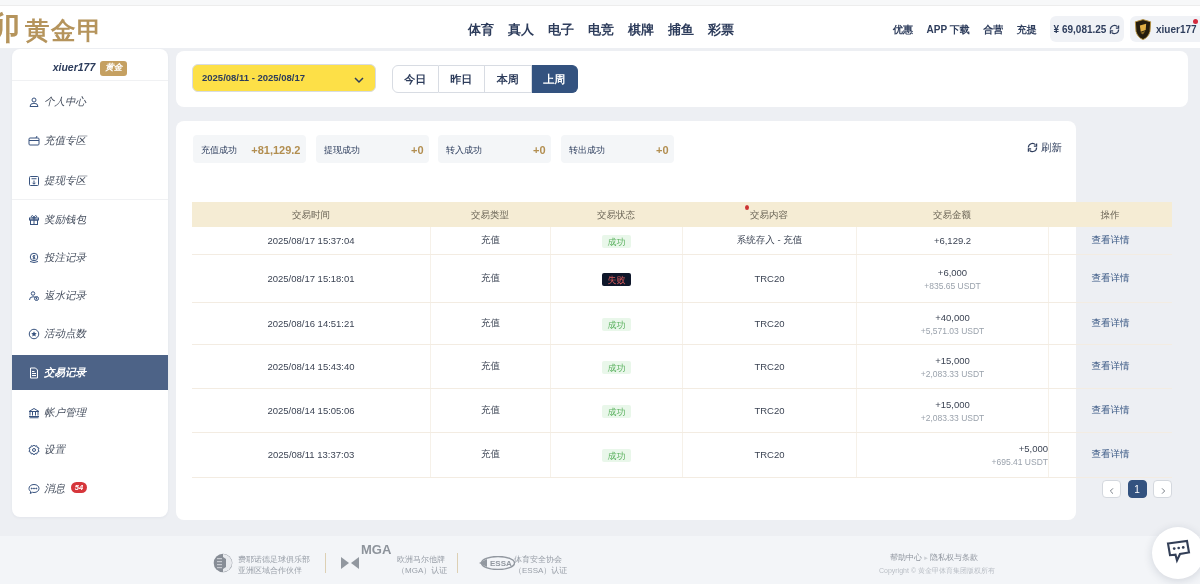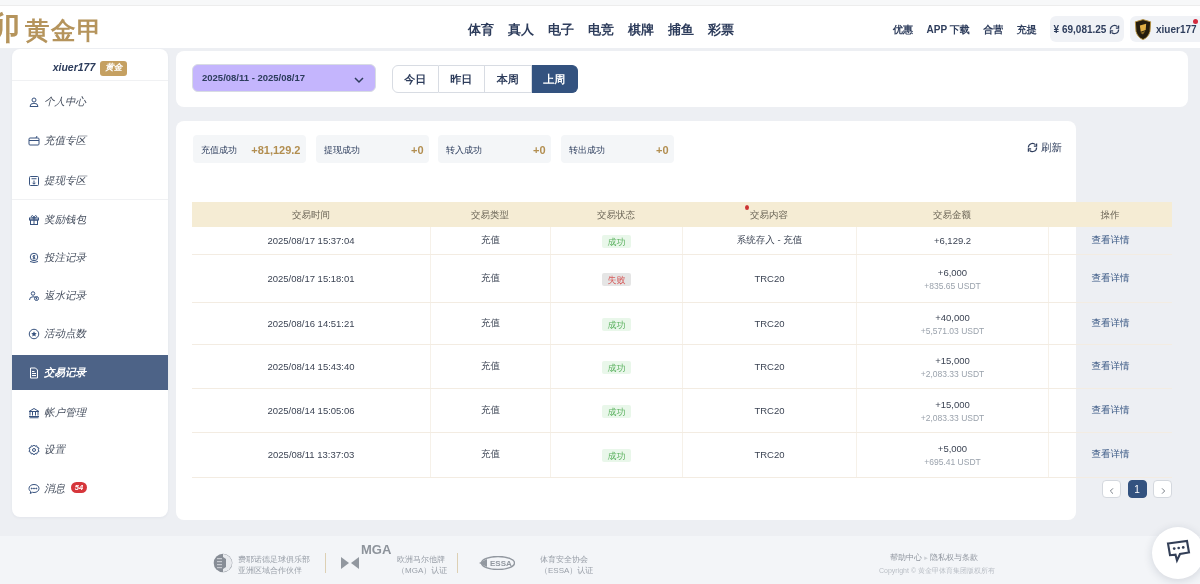--- a/index.html
+++ b/index.html
@@ -29,21 +29,21 @@
 .mi { position:absolute; left:0; width:156px; height:36px; }
 .mi svg { position:absolute; left:16px; top:12px; }
 .mi span { position:absolute; left:32px; top:11px; font-size:10.5px; color:#454e5e; }
 .mi.sel { background:#4d6387; height:35px; }
 .mi.sel span { color:#fff; font-weight:bold; }
 #sidediv2 { position:absolute; left:0; top:150px; width:156px; height:1px; background:#f0f1f3; }
 #msgbadge { position:absolute; left:27px; top:0px; width:16px; height:11px; background:#d6363b; border-radius:6px; color:#fff; font-size:7.5px; font-weight:bold; text-align:center; line-height:11px; }
 
 
 #toolbar { position:absolute; left:176px; top:51px; width:1012px; height:56px; background:#fff; border-radius:8px; }
-#datebox { position:absolute; left:16px; top:13px; width:184px; height:28px; border:1px solid #d8dce3; border-radius:6px; background:#c4b5fd; }
+#datebox { position:absolute; left:16px; top:13px; width:184px; height:28px; border:1px solid #d8dce3; border-radius:6px; background:#fde047; }
 #datebox span { position:absolute; left:9px; top:7px; font-size:9.5px; font-weight:bold; color:#2c3c5c; }
 #btngrp { position:absolute; left:216px; top:14px; height:28px; display:flex; }
 .tbtn { width:46.5px; height:28px; border:1px solid #d8dce3; border-left:none; background:#fff; font-size:11px; font-weight:bold; color:#2e3d5c; text-align:center; line-height:26px; }
 .tbtn:first-child { border-left:1px solid #d8dce3; border-radius:6px 0 0 6px; }
 .tbtn:last-child { border-radius:0 6px 6px 0; }
 .tbtn.on { background:#33527f; border-color:#33527f; color:#fff; }
 
 
 #main { position:absolute; left:176px; top:121px; width:900px; height:399px; background:#fff; border-radius:8px; }
 .stat { position:absolute; top:14px; width:112.5px; height:28px; background:#f4f6f8; border-radius:4px; }
@@ -56,21 +56,21 @@
 #tbl { position:absolute; left:16px; top:61px; width:980px;margin-top:20px; }
 #thead { position:relative; height:25px; background:#f5ecd4; }
 .th { position:absolute; top:0; height:25px; line-height:25px; text-align:center; font-size:9.5px; color:#6b6557; }
 .row { position:relative; border-bottom:1px solid #f3ece2; }
 .cell { position:absolute; top:0; height:100%; display:flex; flex-direction:column; align-items:center; justify-content:center; border-left:1px solid #f6f1e9; }
 .cell.c0 { border-left:none; }
 .cell div { font-size:9.5px; color:#3c4454; }
 .cell .sub { font-size:8.5px; color:#9aa2ac; margin-top:3px; }
 .badge { display:inline-block; padding:1.5px 5.5px; font-size:9px; line-height:10px; border-radius:2px; position:relative; top:1px; }
 .badge.ok { background:#e9f7ea; color:#5cb260; }
-.badge.fail { background:#e5e5e5; color:#d65b5b; }
+.badge.fail { background:#0f172a; color:#d65b5b; }
 .detail { font-size:9.5px; color:#3a5884; }
 #curdot { position:absolute; left:553px; top:3px; width:4px; height:5px; background:#c33; border-radius:50%; }
 
 
 .pg { position:absolute; top:359px; width:19px; height:18px; border:1px solid #d4d8de; border-radius:4px; background:#fff; text-align:center; }
 .pg svg { margin-top:4px; }
 .pg.on { background:#33527f; border-color:#33527f; color:#fff; font-size:10px; line-height:17px; }
 
 
 #footer { position:absolute; left:0; top:536px; width:1200px; height:48px; background:#f3f5f8; }
@@ -364,21 +364,21 @@
         </div>
         <div class="cell c1" style="left:238px;width:120px;">
           <div>充值</div>
         </div>
         <div class="cell c2" style="left:358px;width:132px;">
           <span class="badge ok">成功</span>
         </div>
         <div class="cell c3" style="left:490px;width:174px;">
           <div>TRC20</div>
         </div>
-        <div class="cell c4" style="left:664px;width:192px;">
+        <div class="cell c4" style="left:664px;width:192px;align-items:flex-end;">
           <div>+5,000</div>
           <div class="sub">+695.41 USDT</div>
         </div>
         <div class="cell c5" style="left:856px;width:124px;">
           <span class="detail">查看详情</span>
         </div>
       </div>
     </div>
   <div class="pg" style="left:926px;"><svg width="8" height="8" viewBox="0 0 24 24" fill="none" stroke="#7a8088" stroke-width="3">
         <path d="M15 4 L7 12 L15 20"></path>
@@ -406,21 +406,21 @@
       <path d="M18 1 L10 7 L18 13 Z" fill="#9298a0"></path>
   </svg>
   <div style="position:absolute;left:361px;top:6px;font-size:13px;font-weight:bold;color:#8d939b;">MGA</div>
   <div class="flogo-txt" style="left:397px;top:18px;">欧洲马尔他牌<br>（MGA）认证</div>
   <div class="fdiv" style="left:457px;"></div>
   <svg width="38" height="14" viewBox="0 0 38 14" style="position:absolute;left:477px;top:20px;">
     <ellipse cx="21" cy="7" rx="16.5" ry="6.5" fill="none" stroke="#9298a0" stroke-width="1.4"></ellipse>
     <path d="M2 7 L10 3 L10 11 Z" fill="#9298a0"></path>
     <text x="13" y="10" font-size="8" font-weight="bold" fill="#9298a0" font-family="Liberation Sans">ESSA</text>
   </svg>
-  <div class="flogo-txt" style="left:540px;top:18px;">体育安全协会<br>（ESSA）认证</div>
+  <div class="flogo-txt" style="left:514px;top:18px;">体育安全协会<br>（ESSA）认证</div>
   <div id="flinks">帮助中心 <span style="color:#ccd0d5;font-size:7px;">▸</span> 隐私权与条款</div>
   <div id="fcopy">Copyright © 黄金甲体育集团版权所有</div>
 </div>
 
 <div id="fab">
   <svg width="25" height="25" viewBox="0 0 25 25" style="position:absolute;left:14px;top:12px;">
     <path d="M2 4.5 L21 2 L23 13.5 L14 15 L11 21.5 L9.5 15.7 L4 16.2 Z" fill="none" stroke="#333f57" stroke-width="2.1" stroke-linejoin="miter"></path>
     <circle cx="8.2" cy="9.6" r="1.35" fill="#333f57"></circle>
       <circle cx="12.7" cy="9" r="1.35" fill="#333f57"></circle>
       <circle cx="17.2" cy="8.4" r="1.35" fill="#333f57"></circle>

